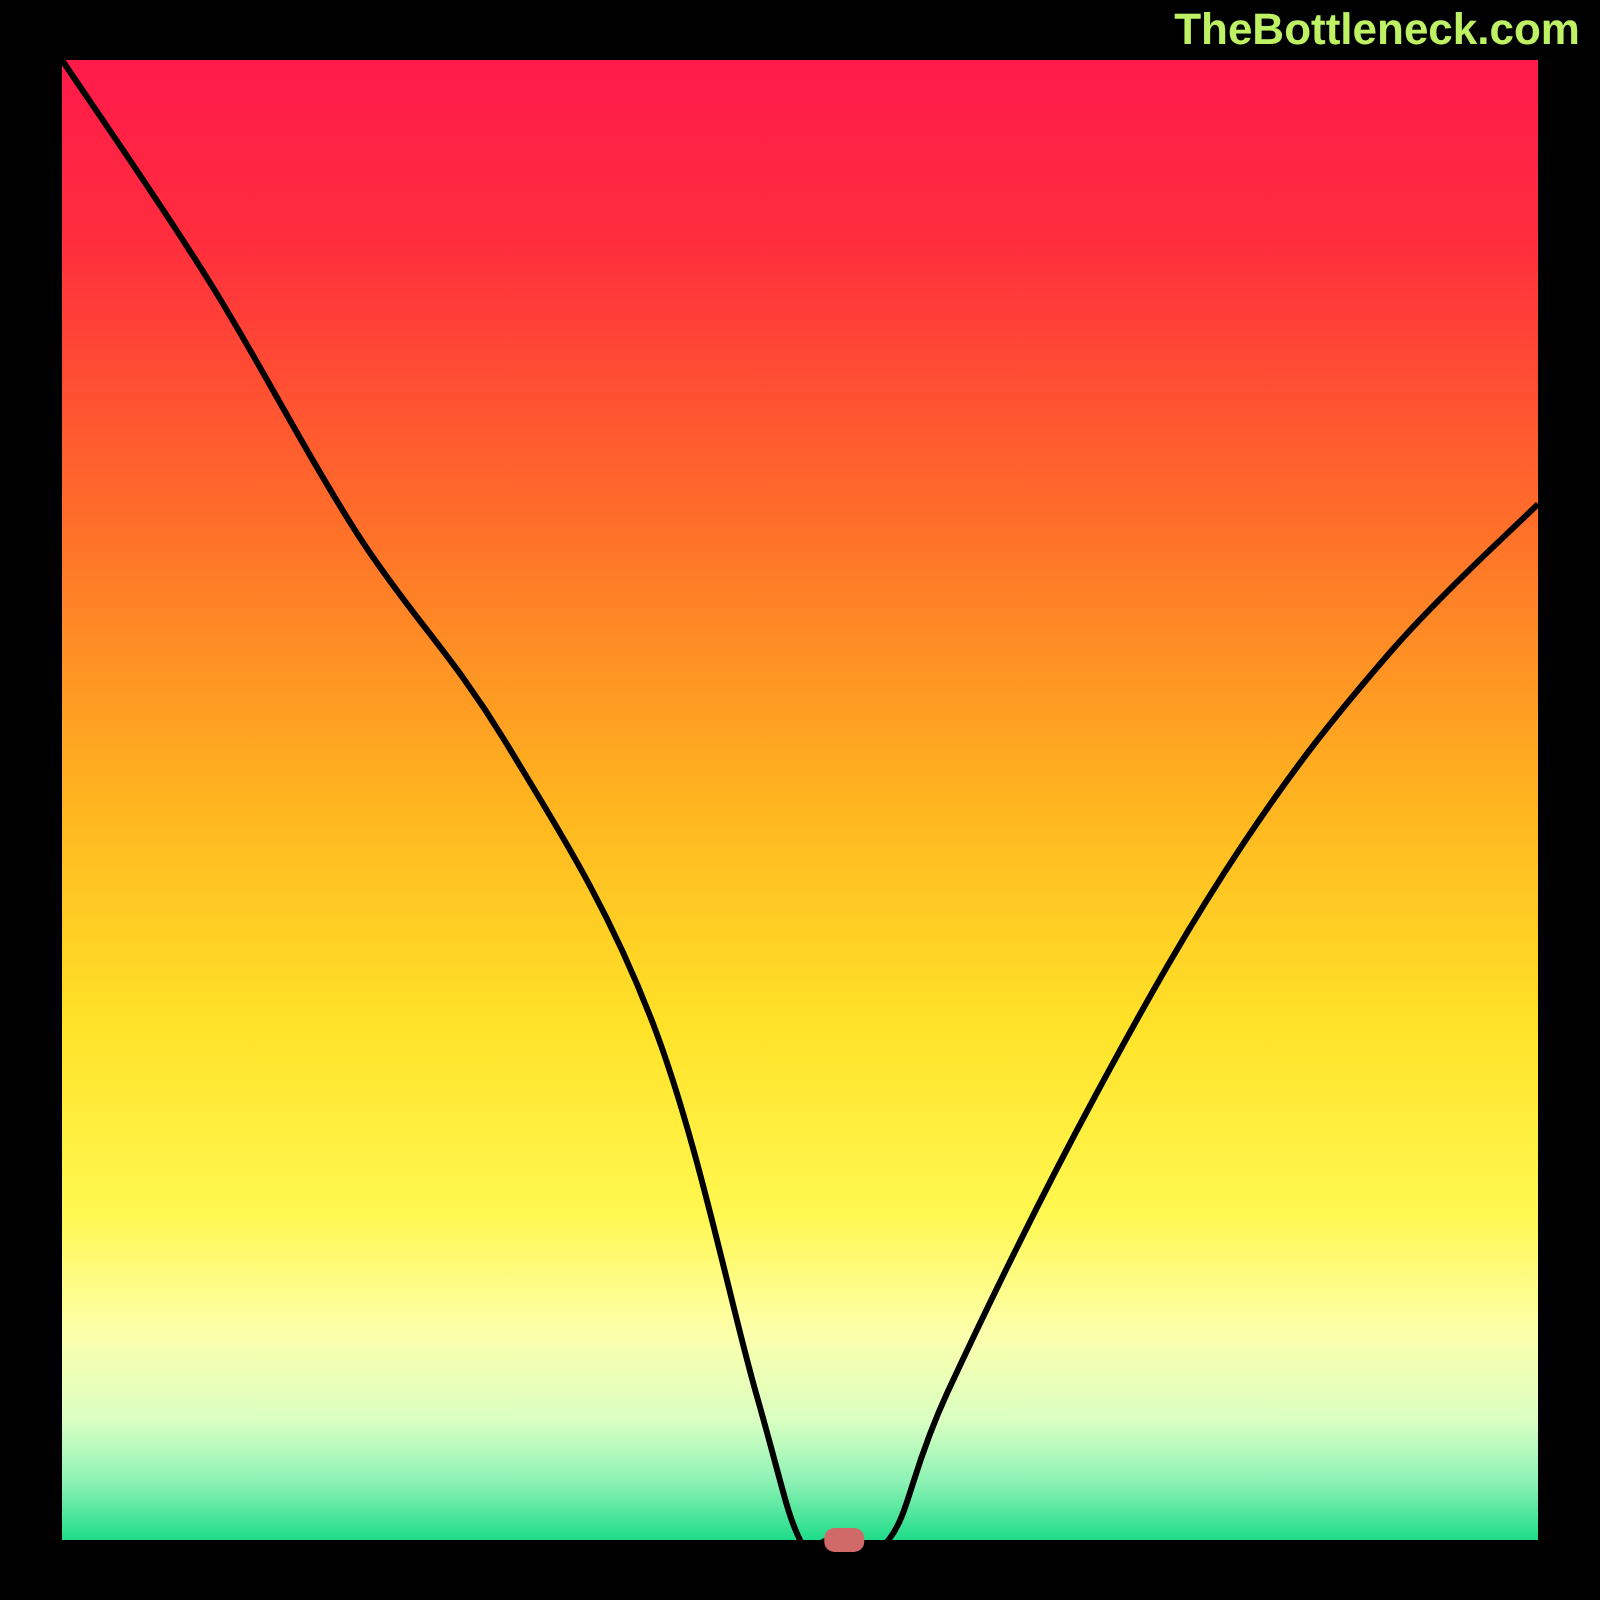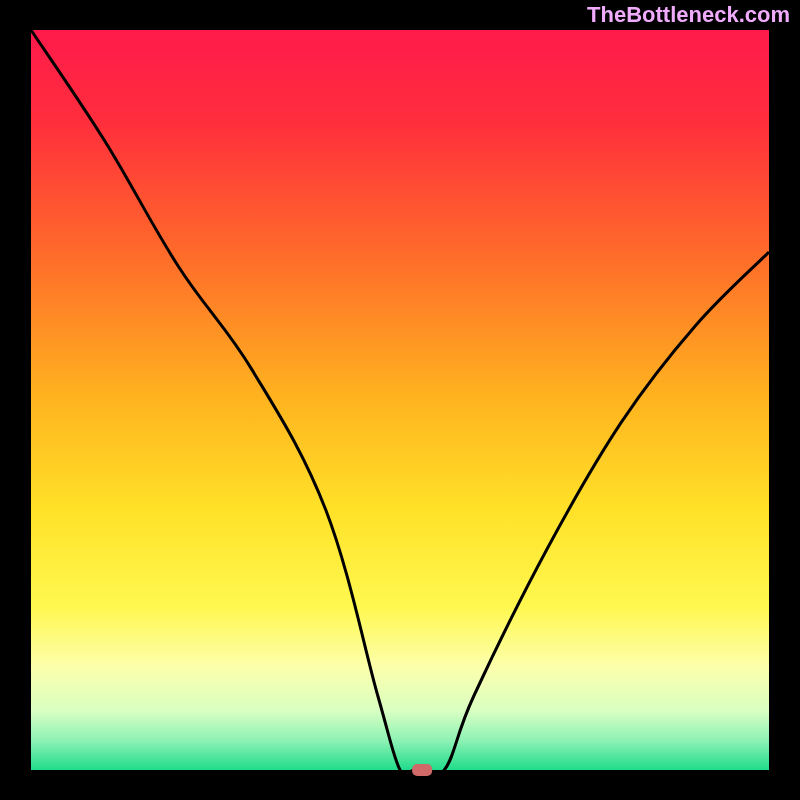--- a/index.html
+++ b/index.html
@@ -14,21 +14,21 @@
   .wrap {
     position: relative;
     width: 800px;
     height: 800px;
     background: #000;
   }
   .attribution {
     position: absolute;
     top: 2px;
     right: 10px;
-    color: #f0abfc;
+    color: #bef264;
     font-size: 22px;
     font-weight: bold;
     z-index: 5;
   }
   svg {
     display: block;
   }
 </style>
 </head>
 <body>

